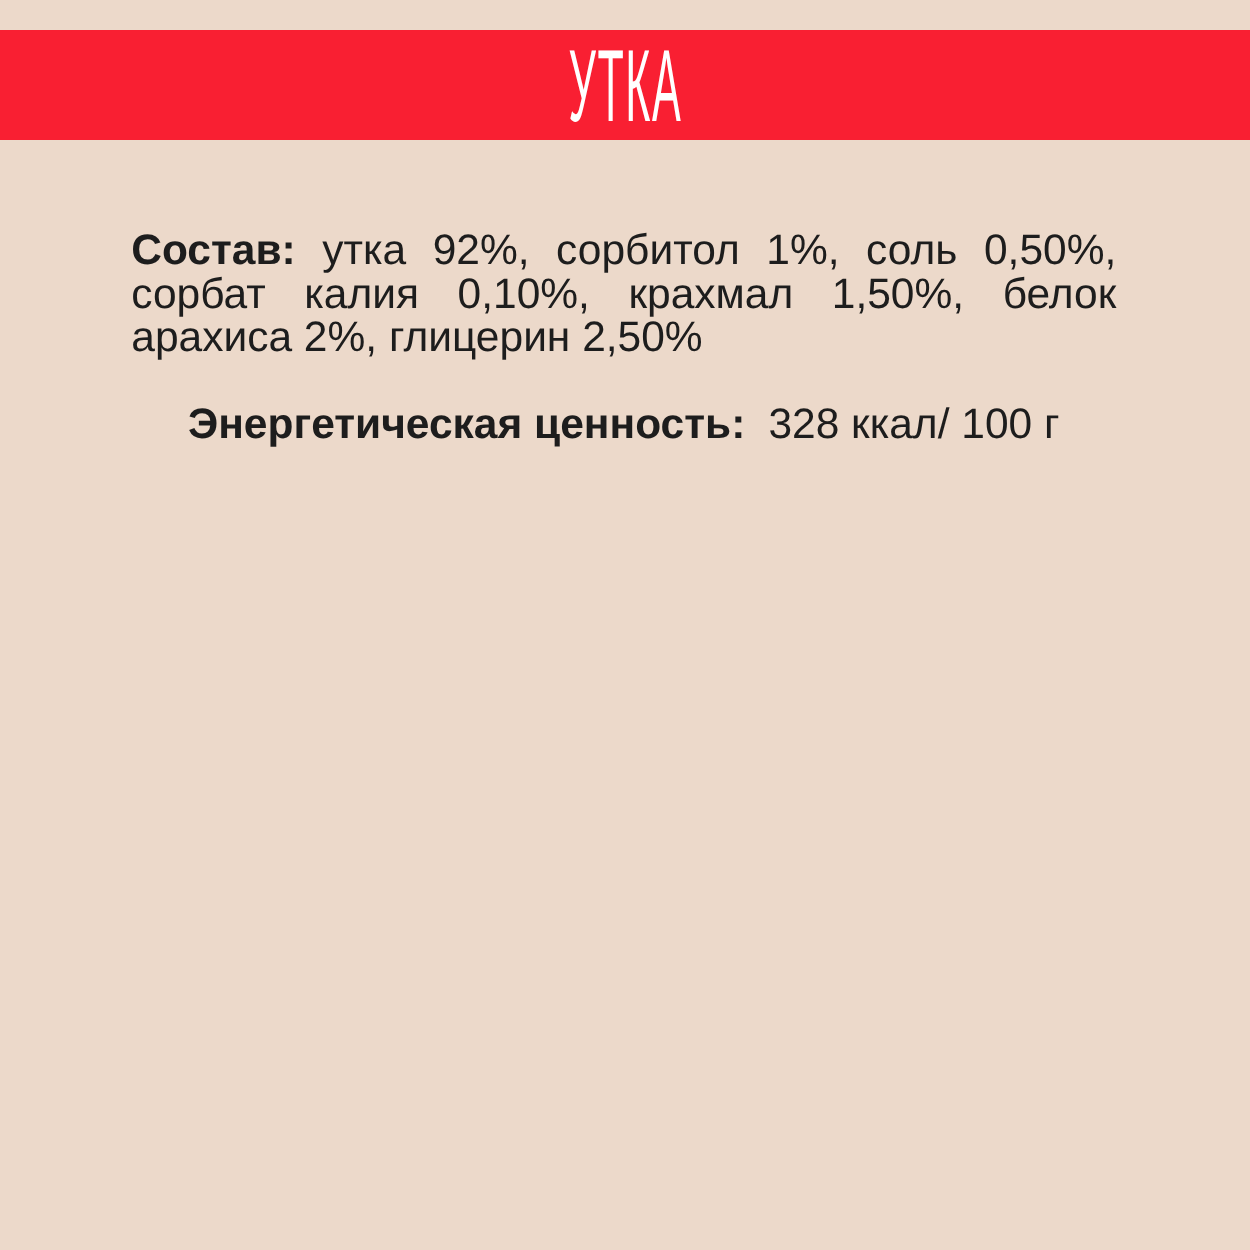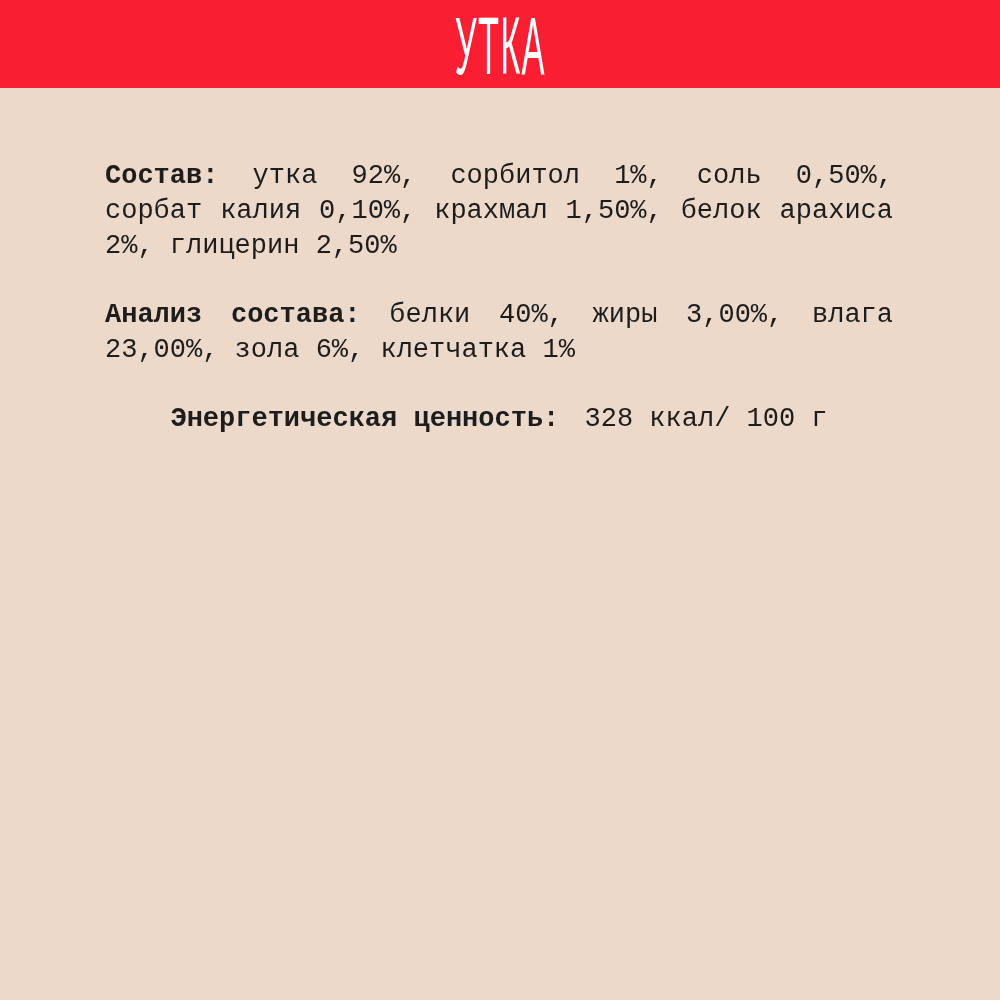--- a/index.html
+++ b/index.html
@@ -25,41 +25,41 @@
     background: var(--page-bg);
   }
   .banner {
     width: 1000px;
     height: 88px;
     background: var(--header-bg);
     display: flex;
     align-items: center;
     justify-content: center;
     overflow: visible;
+    margin-top: 24px;
   }
   .title {
     color: var(--title-color);
     font-family: "Liberation Sans", sans-serif;
     font-weight: 400;
     font-size: 82px;
     line-height: 82px;
     letter-spacing: 3px;
     transform: scaleX(0.42) translateY(2px);
     transform-origin: center center;
     white-space: nowrap;
   }
   .content {
     padding: 71px 107px 0 105px;
   }
   .para {
-    font-size: 27px;
+    font-size: 34px;
     line-height: 35px;
     margin-bottom: 34px;
     text-align: justify;
-    font-family: Liberation Mono, monospace;
   }
   .para.last {
     text-align: center;
     margin-bottom: 0;
   }
   .para strong {
     font-weight: bold;
   }
   .para .label-gap {
     margin-right: 9px;
@@ -71,19 +71,18 @@
 <div class="page">
 
   <header class="banner">
     <h1 class="title">УТКА</h1>
   </header>
 
   <main class="content">
 
     <p class="para"><strong>Состав:</strong> <span>утка 92%, сорбитол 1%, соль 0,50%, сорбат калия 0,10%, крахмал 1,50%, белок арахиса 2%, глицерин 2,50%</span></p>
 
-    <p class="para"><strong>Анализ состава:</strong> <span>белки 40%, жиры 3,00%, влага 23,00%, зола 6%, клетчатка 1%</span></p>
 
     <p class="para last"><strong class="label-gap">Энергетическая ценность:</strong> <span>328 ккал/ 100 г</span></p>
 
   </main>
 
 </div>
 
 </body></html>

